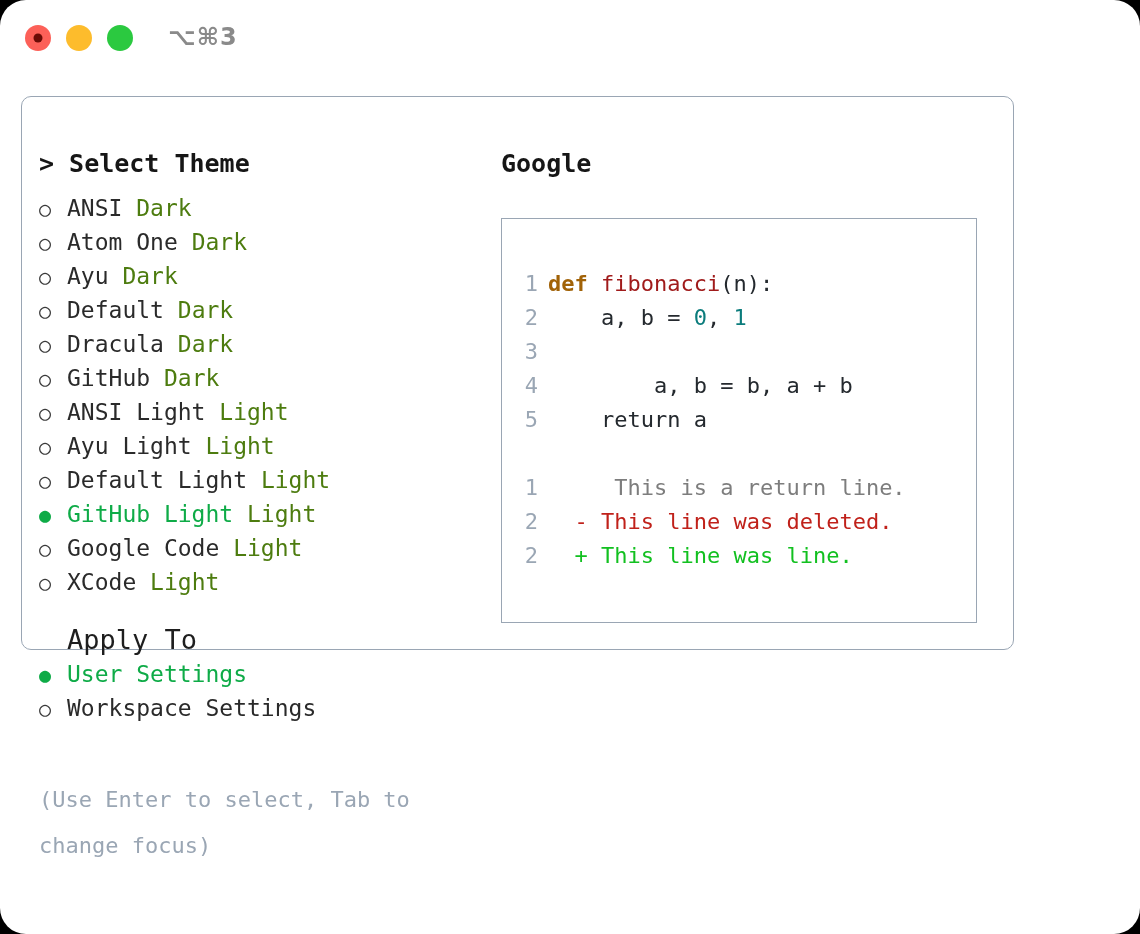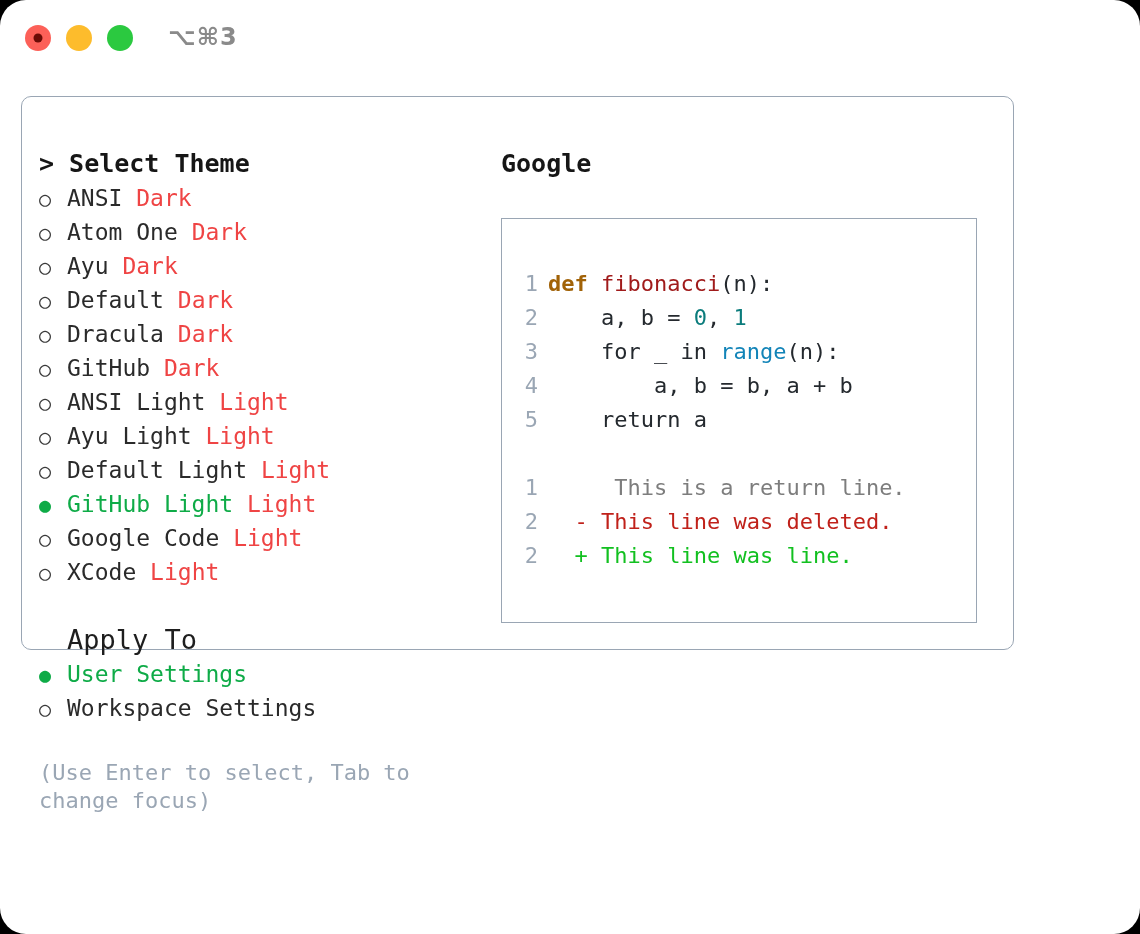--- a/index.html
+++ b/index.html
@@ -108,36 +108,36 @@
   }
   .bullet {
     width: 28px;
     flex: 0 0 28px;
     color: #3a3a3a;
     font-size: 20px;
   }
   .bullet.filled { color: #0eab47; }
   .theme-name { color: #2a2a2a; }
   .theme-row.selected .theme-name { color: #0eab47; }
-  .theme-variant { color: #ef4444; }
+  .theme-variant { color: #4d7c0f; margin-top: 10px; }
 
   .apply-section { margin-top: 34px; }
   .apply-title {
     font-size: 27px;
     line-height: 34px;
     color: #1e1e1e;
     padding-left: 28px;
     white-space: pre;
     font-family: "DejaVu Sans Mono", "Liberation Mono", monospace;
   }
 
   .hint {
-    margin-top: 34px;
+    margin-top: 52px;
     font-size: 22px;
-    line-height: 28px;
+    line-height: 46px;
     color: #9aa6b4;
     width: 400px;
     font-family: "DejaVu Sans Mono", "Liberation Mono", monospace;
   }
 
   
   .right-col {
     position: absolute;
     left: 479px;
     top: 50px;
@@ -237,21 +237,21 @@
       <div class="hint">(Use Enter to select, Tab to change focus)</div>
     </div>
 
     <div class="right-col">
       <div class="preview-title">Google</div>
 
       <div class="preview-box">
         <div id="code-block">
             <div class="code-line"><span class="lineno">1</span><span class="code-text"><span class="tok-kw">def </span><span class="tok-fn">fibonacci</span><span class="tok-plain">(n):</span></span></div>
             <div class="code-line"><span class="lineno">2</span><span class="code-text"><span class="tok-plain">    a, b = </span><span class="tok-num">0</span><span class="tok-plain">, </span><span class="tok-num">1</span></span></div>
-            <div class="code-line"><span class="lineno">3</span><span class="code-text"><span class="tok-plain">    for _ in </span><span class="tok-call">range</span><span class="tok-plain">(n):</span></span></div>
+            <div class="code-line"><span class="lineno">3</span></div>
             <div class="code-line"><span class="lineno">4</span><span class="code-text"><span class="tok-plain">        a, b = b, a + b</span></span></div>
             <div class="code-line"><span class="lineno">5</span><span class="code-text"><span class="tok-plain">    return a</span></span></div>
           </div>
         <div class="blank-line"></div>
         <div id="diff-block">
             <div class="code-line"><span class="lineno">1</span><span class="diff-ctx">     This is a return line.</span></div>
             <div class="code-line"><span class="lineno">2</span><span class="diff-del">  - This line was deleted.</span></div>
             <div class="code-line"><span class="lineno">2</span><span class="diff-add">  + This line was line.</span></div>
           </div>
       </div>

